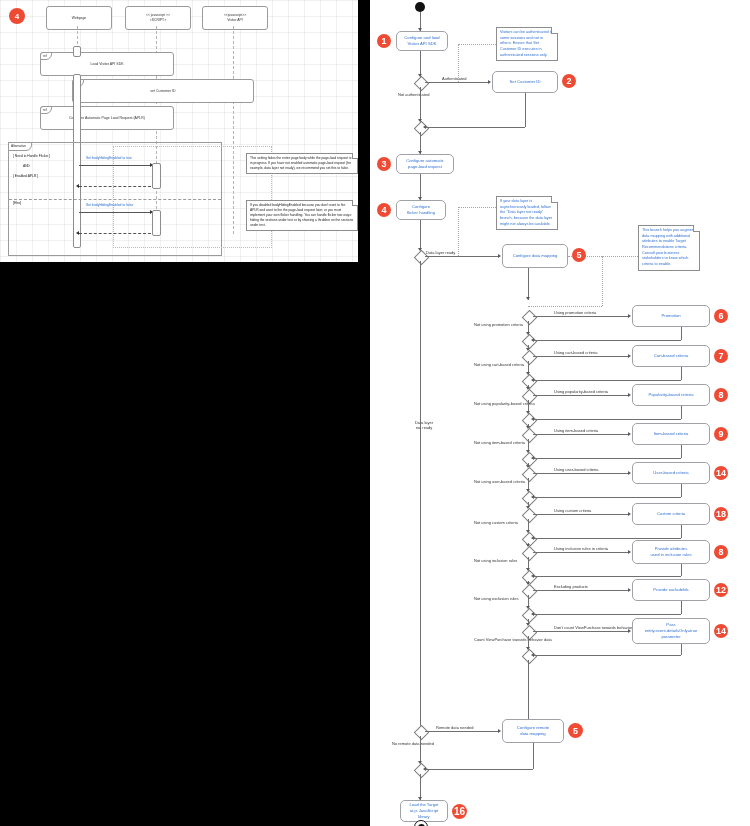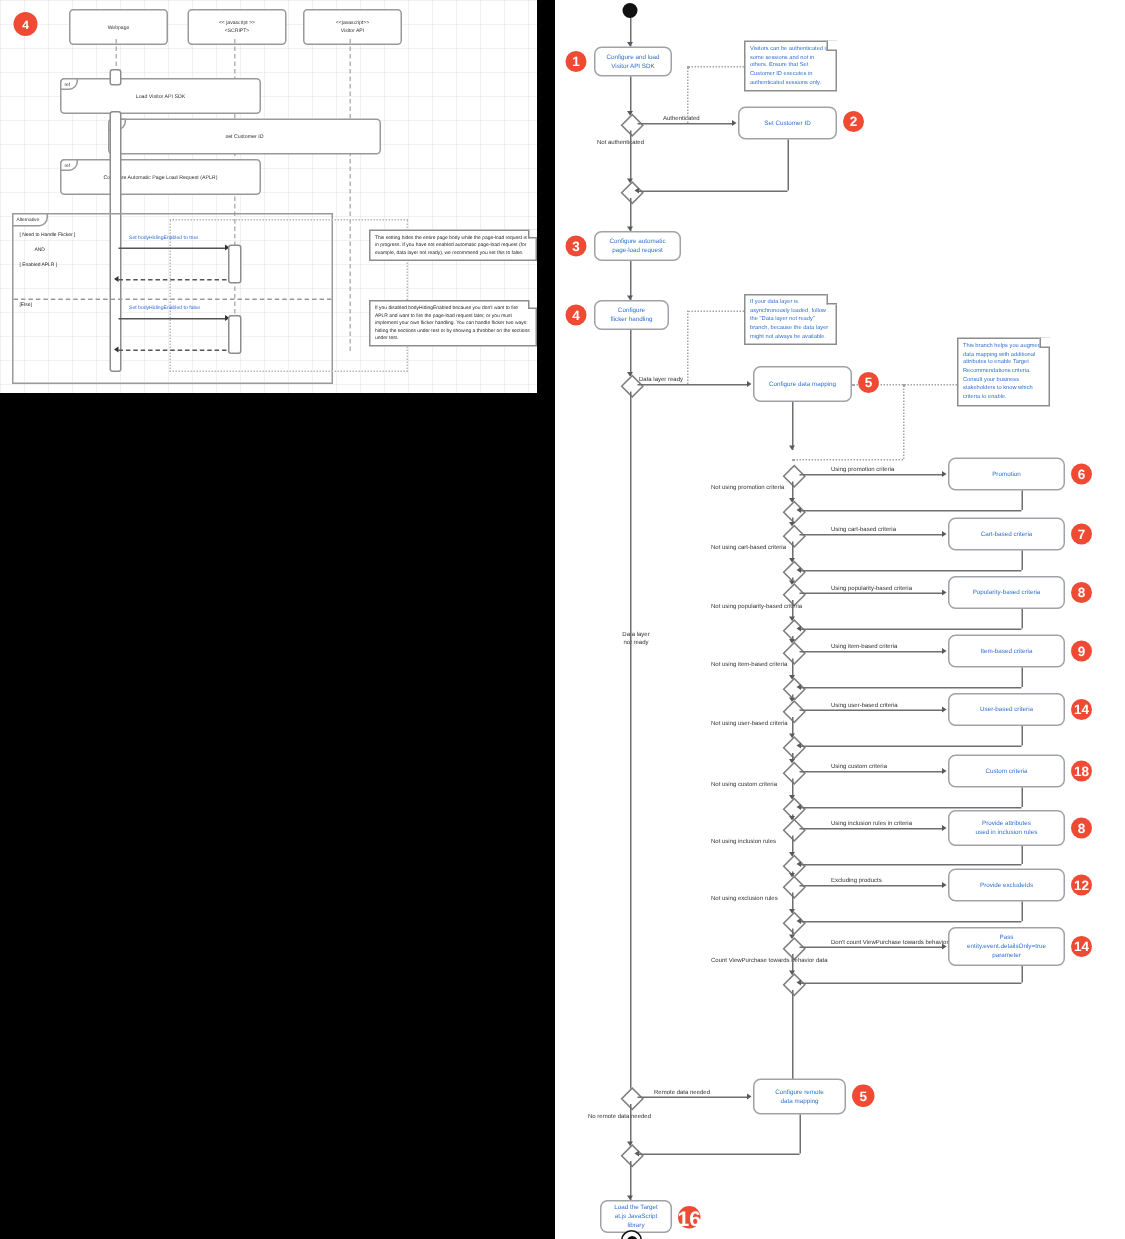--- a/index.html
+++ b/index.html
@@ -333,19 +333,19 @@
       <div class="badge" style="left: 198px; top: 723px; width: 15px; height: 15px; font-size: 9px;">5</div>
       <div class="vline" style="left: 50px; top: 736px; height: 28px;"></div>
       <div class="ar-d" style="left: 47.6px; top: 761px;"></div>
       <div class="diamond" style="left: 45.5px; top: 764.5px;"></div>
       <div class="vline" style="left: 163px; top: 743px; height: 26px;"></div>
       <div class="hline" style="left: 55px; top: 769px; width: 108px;"></div>
       <div class="ar-l" style="left: 52.6px; top: 766.6px;"></div>
       <div class="vline" style="left: 50px; top: 774px; height: 26px;"></div>
       <div class="ar-d" style="left: 47.6px; top: 797px;"></div>
       <div class="node" style="left: 30px; top: 800px; width: 48px; height: 22px;">Load the Target<br>at.js JavaScript<br>library</div>
-      <div class="badge" style="left: 82px; top: 804px; width: 15px; height: 15px; font-size: 14px;">16</div>
+      <div class="badge" style="left: 82px; top: 804px; width: 15px; height: 15px; font-size: 10px;">16</div>
       <div class="vline" style="left: 50px; top: 822px; height: 0px;"></div>
       <div class="dot-ring" style="left: 44px; top: 820px; width: 12px; height: 12px;">
         <div style="width: 7px; height: 7px; border-radius: 50%; background: rgb(17, 17, 17);"></div>
       </div>
     </div>
 </div>
 
 </body></html>

